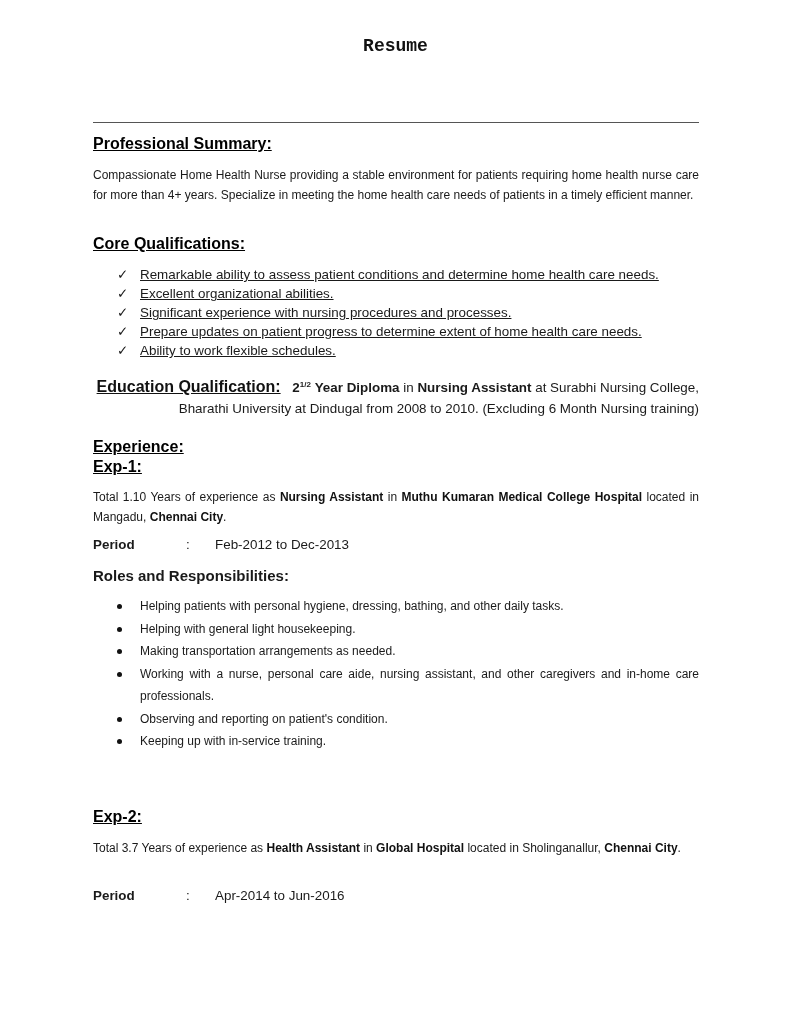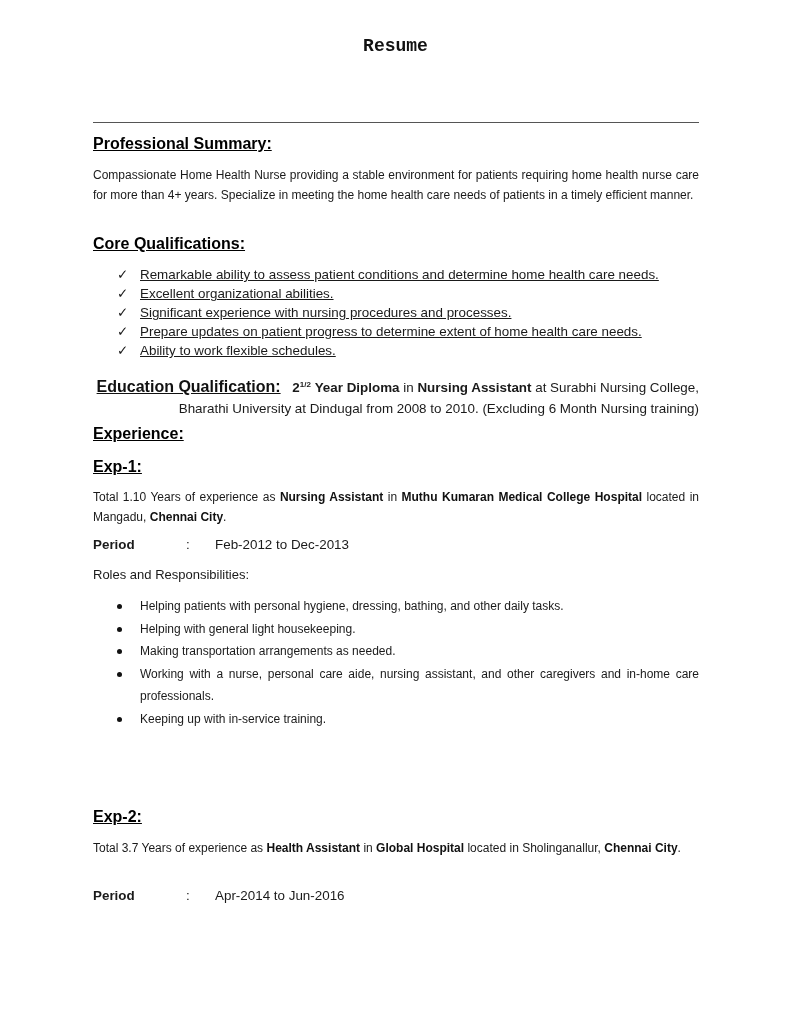--- a/index.html
+++ b/index.html
@@ -26,21 +26,21 @@
     .checklist .ck { display: inline-block; width: 23px; }
     .edu {
       position: absolute; left: 93px; top: 374px; width: 606px; font-size: 13.4px; line-height: 21px; text-align: right;
     }
     .edu .eh { font-weight: bold; font-size: 16px; text-decoration: underline; color: #111; margin-right: 8px; }
     .edu sup { font-size: 8px; }
     .period { position: absolute; left: 93px; font-size: 13.4px; white-space: nowrap; }
     .period .lbl { position: absolute; left: 0; font-weight: bold; }
     .period .col { position: absolute; left: 93px; }
     .period .val { position: absolute; left: 122px; }
-    .sub { position: absolute; left: 93px; font-size: 13px; font-weight: normal; white-space: nowrap; }
+    .sub { position: absolute; left: 93px; font-size: 15px; font-weight: bold; white-space: nowrap; }
     .bullets { position: absolute; left: 115px; top: 595px; width: 584px; font-size: 12px; }
     .bullets .item { position: relative; padding-left: 25px; line-height: 22.5px; text-align: justify; text-align-last: left; }
     .bullets .dot {
       position: absolute; left: 2px; top: 9px; width: 5px; height: 5px; border-radius: 50%; background: #111;
     }
   </style>
 </head>
 <body>
 
 <div class="title">Resume</div>
@@ -60,21 +60,21 @@
 
 <div class="edu">
   <span class="eh">Education Qualification:</span>
   <b><span>2</span><sup>1/2</sup></b>
   <b>Year Diploma</b>
   <span>in</span>
   <b>Nursing Assistant</b>
   <span>at Surabhi Nursing College, Bharathi University at Dindugal from 2008 to 2010. (Excluding 6 Month Nursing training)</span>
 </div>
 
-<div class="h" style="top:425px">Experience:</div>
+<div class="h" style="top:438px">Experience:</div>
 
 <div class="h" style="top:458px">Exp-1:</div>
 <div class="p" style="top:488px">
   <span>Total 1.10 Years of experience as</span>
   <b>Nursing Assistant</b>
   <span>in</span>
   <b>Muthu Kumaran Medical College Hospital</b>
   <span>located in Mangadu,</span>
   <b>Chennai City</b><span>.</span>
 </div>
@@ -83,20 +83,21 @@
   <span class="col">:</span>
   <span class="val">Feb-2012 to Dec-2013</span>
 </div>
 <div class="sub" style="top:567px">Roles and Responsibilities:</div>
 
 <div class="bullets">
   <div class="item"><span class="dot"></span><span>Helping patients with personal hygiene, dressing, bathing, and other daily tasks.</span></div>
   <div class="item"><span class="dot"></span><span>Helping with general light housekeeping.</span></div>
   <div class="item"><span class="dot"></span><span>Making transportation arrangements as needed.</span></div>
   <div class="item"><span class="dot"></span><span>Working with a nurse, personal care aide, nursing assistant, and other caregivers and in-home care professionals.</span></div>
+  <div class="item"><span class="dot"></span><span>Observing and reporting on patient's condition.</span></div>
   <div class="item"><span class="dot"></span><span>Keeping up with in-service training.</span></div>
 </div>
 
 <div class="h" style="top:808px">Exp-2:</div>
 <div class="p" style="top:839px">
   <span>Total 3.7 Years of experience as</span>
   <b>Health Assistant</b>
   <span>in</span>
   <b>Global Hospital</b>
   <span>located in Sholinganallur,</span>

